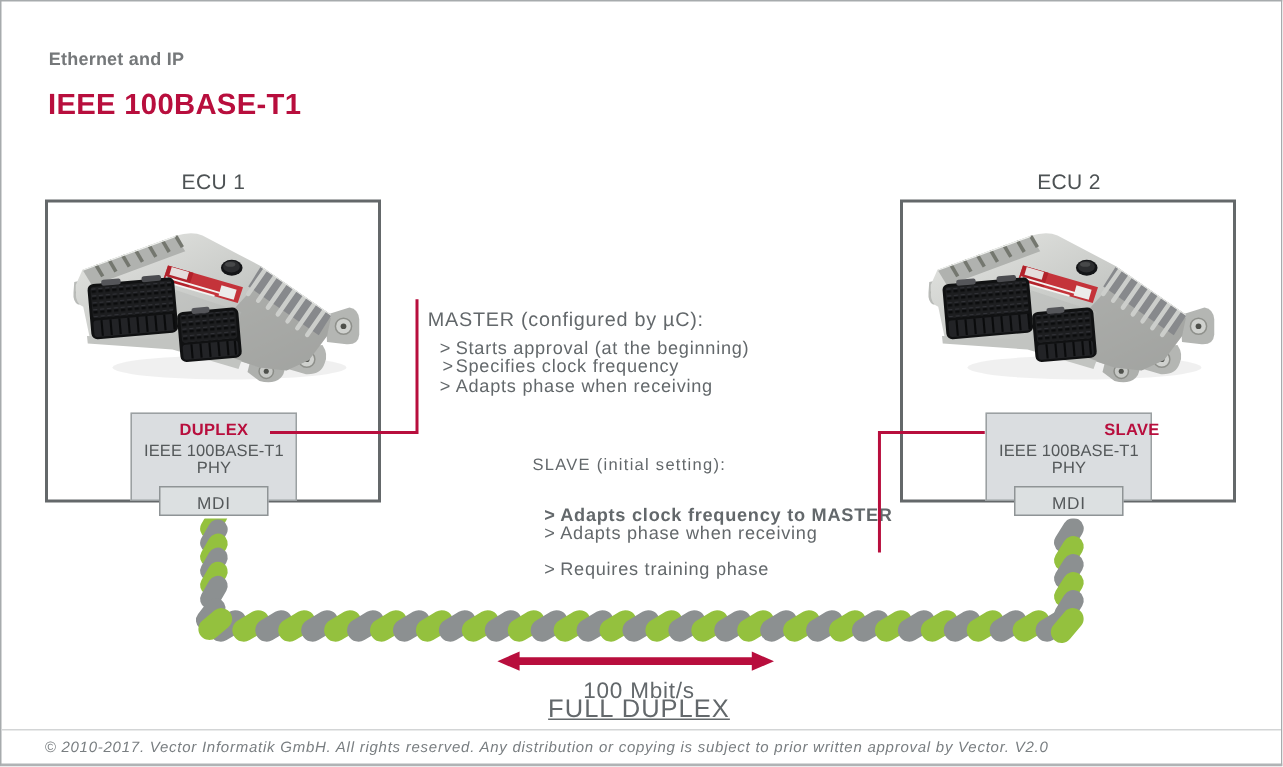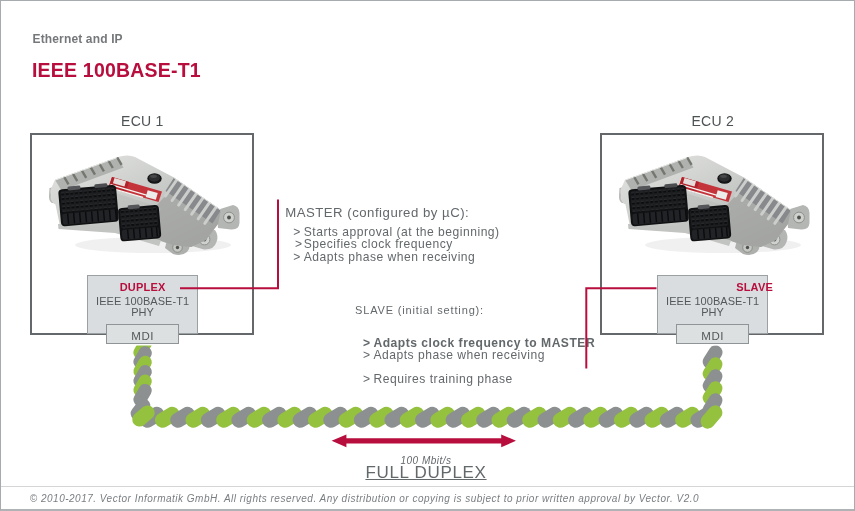--- a/index.html
+++ b/index.html
@@ -37,21 +37,21 @@
 <div class="abs" style="left:142.6px; top:281.39px; font-size:11px; line-height:13px; letter-spacing:0.2px; color:var(--accent_red); font-weight:bold; transform:translateX(-50%);">DUPLEX</div>
 <div class="abs" style="left:712.6px; top:281.39px; font-size:11px; line-height:13px; letter-spacing:0.2px; color:var(--accent_red); font-weight:bold; transform:translateX(-50%);margin-left:42px;">SLAVE</div>
 <div class="abs" style="left:142.6px; top:294.89px; font-size:11px; line-height:13px; letter-spacing:0.05px; color:var(--dark_text); transform:translateX(-50%);">IEEE 100BASE-T1</div>
 <div class="abs" style="left:712.6px; top:294.89px; font-size:11px; line-height:13px; letter-spacing:0.05px; color:var(--dark_text); transform:translateX(-50%);">IEEE 100BASE-T1</div>
 <div class="abs" style="left:142.6px; top:305.89px; font-size:11px; line-height:13px; letter-spacing:0.05px; color:var(--dark_text); transform:translateX(-50%);">PHY</div>
 <div class="abs" style="left:712.6px; top:305.89px; font-size:11px; line-height:13px; letter-spacing:0.05px; color:var(--dark_text); transform:translateX(-50%);">PHY</div>
 <div class="abs" style="left:142.6px; top:330.31px; font-size:11.5px; line-height:13px; letter-spacing:0.5px; color:var(--dark_text); transform:translateX(-50%);">MDI</div>
 <div class="abs" style="left:712.6px; top:330.31px; font-size:11.5px; line-height:13px; letter-spacing:0.5px; color:var(--dark_text); transform:translateX(-50%);">MDI</div>
 <div class="abs" style="left:285.2px; top:205.32px; font-size:13.2px; line-height:15px; letter-spacing:0.5px; color:var(--text_gray);text-align:center;">MASTER (configured by µC):</div>
 <div class="abs" style="left:355px; top:303.32px; font-size:11px; line-height:15px; letter-spacing:0.85px; color:var(--text_gray);">SLAVE (initial setting):</div>
-<div class="abs" style="left:426.0px; top:453.62px; font-size:10px; line-height:13px; letter-spacing:0.5px; color:var(--text_gray); transform:translateX(-50%);font-style:italic;">100 Mbit/s</div>
+<div class="abs" style="left:426.0px; top:453.62px; font-size:15px; line-height:13px; letter-spacing:0.5px; color:var(--text_gray); transform:translateX(-50%);">100 Mbit/s</div>
 <div class="abs" style="left:426.0px; top:465.82px; font-size:17px; line-height:13px; letter-spacing:0.68px; color:var(--text_gray); transform:translateX(-50%);text-decoration:underline;">FULL DUPLEX</div>
 <div class="abs" style="left:29.8px; top:492.53px; font-size:10px; line-height:12px; letter-spacing:0.5px; color:var(--footer_gray);font-style:italic;">© 2010-2017. Vector Informatik GmbH. All rights reserved. Any distribution or copying is subject to prior written approval by Vector. V2.0</div>
 
 <div class="abs note-b" style="left:293.2px; top:225.70px;"><span class="mk">&gt;</span><span>Starts approval (at the beginning)</span></div>
 <div class="abs note-b" style="left:293.2px; top:238.10px;text-align:center;"><span class="mk">&gt;</span><span>Specifies clock frequency</span></div>
 <div class="abs note-b" style="left:293.2px; top:250.50px;"><span class="mk">&gt;</span><span>Adapts phase when receiving</span></div>
 <div class="abs note-b" style="left:362.9px; top:341px;margin-top:32px;"><span class="mk">&gt;</span><span>Requires training phase</span></div>
 <div class="abs note-b" style="left:362.9px; top:336.60px;font-weight:bold;"><span class="mk">&gt;</span><span>Adapts clock frequency to MASTER</span></div>
 <div class="abs note-b" style="left:362.9px; top:348.90px;"><span class="mk">&gt;</span><span>Adapts phase when receiving</span></div>
 

